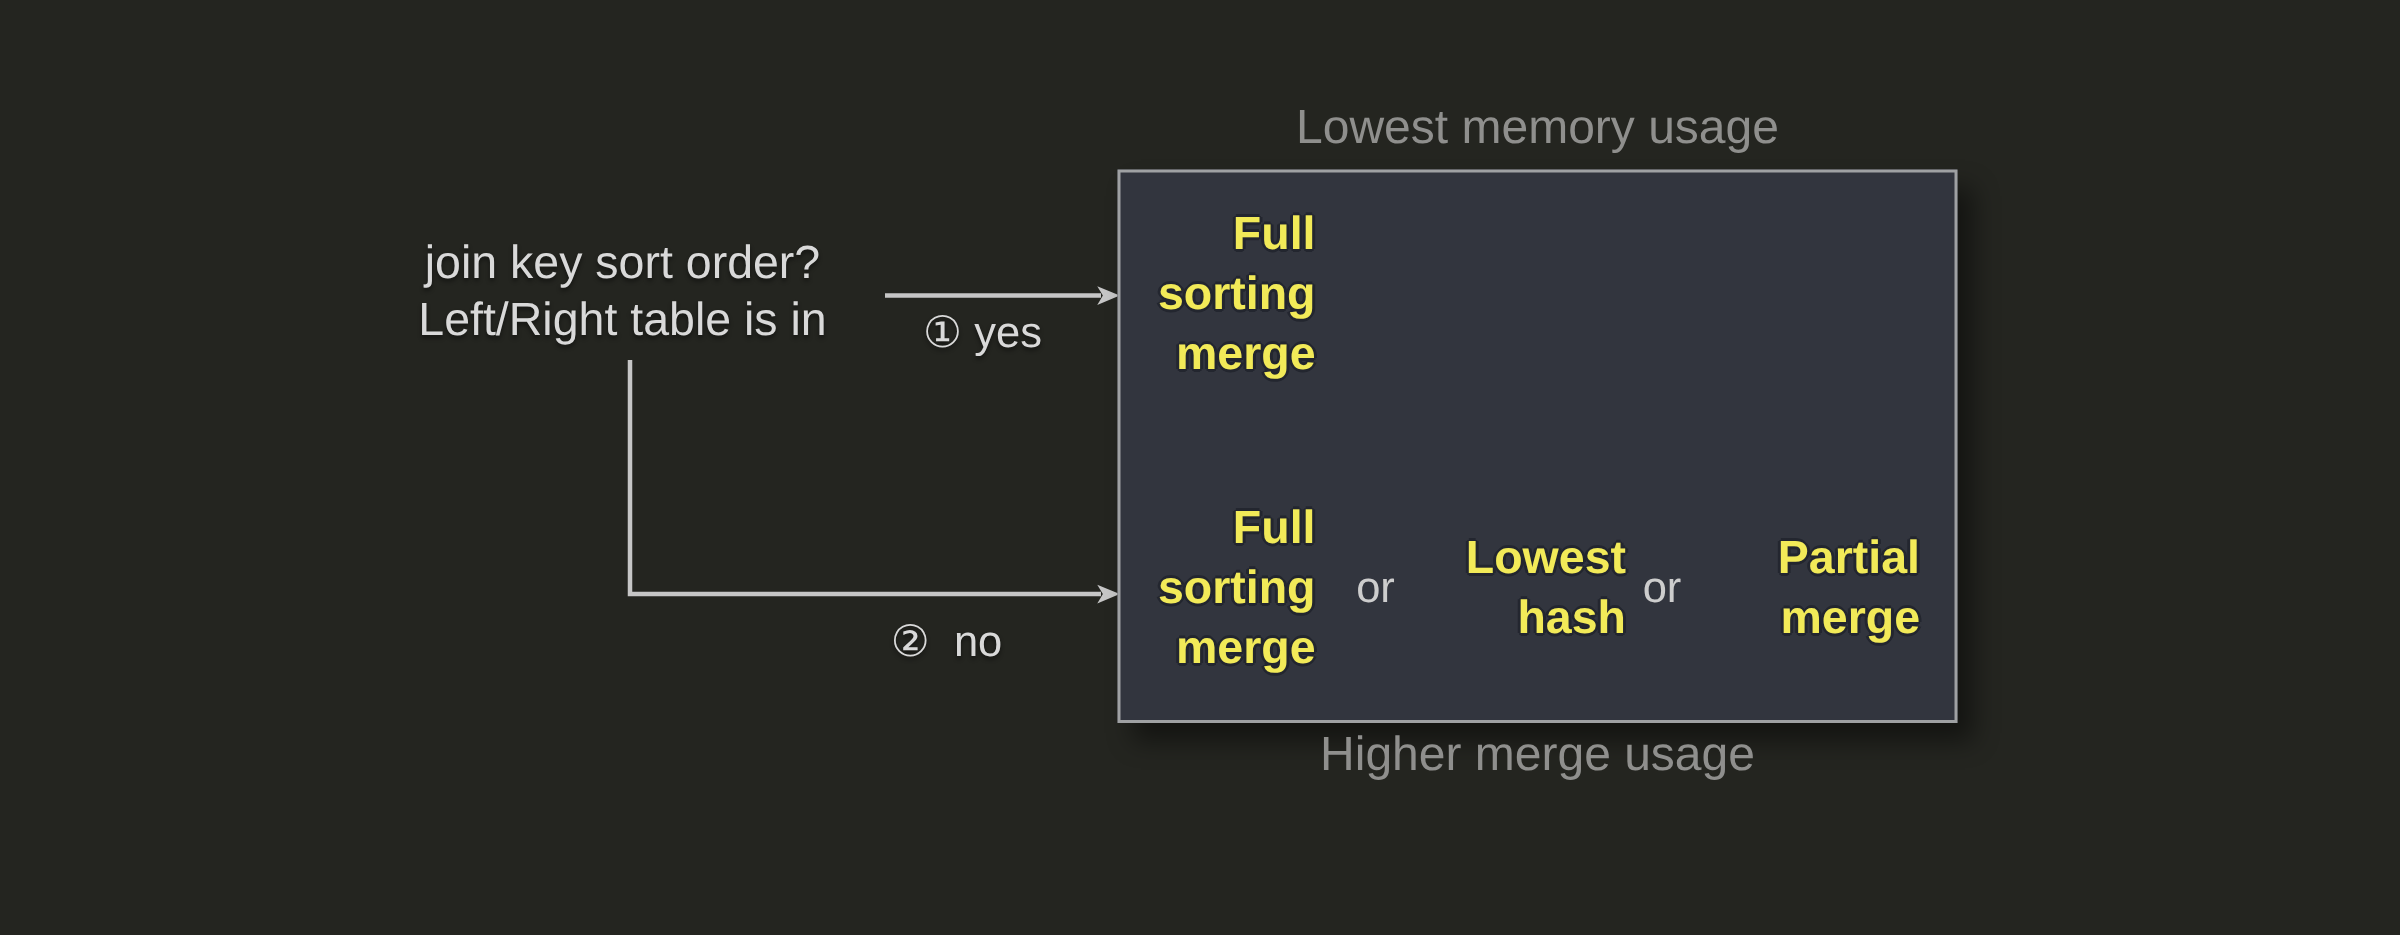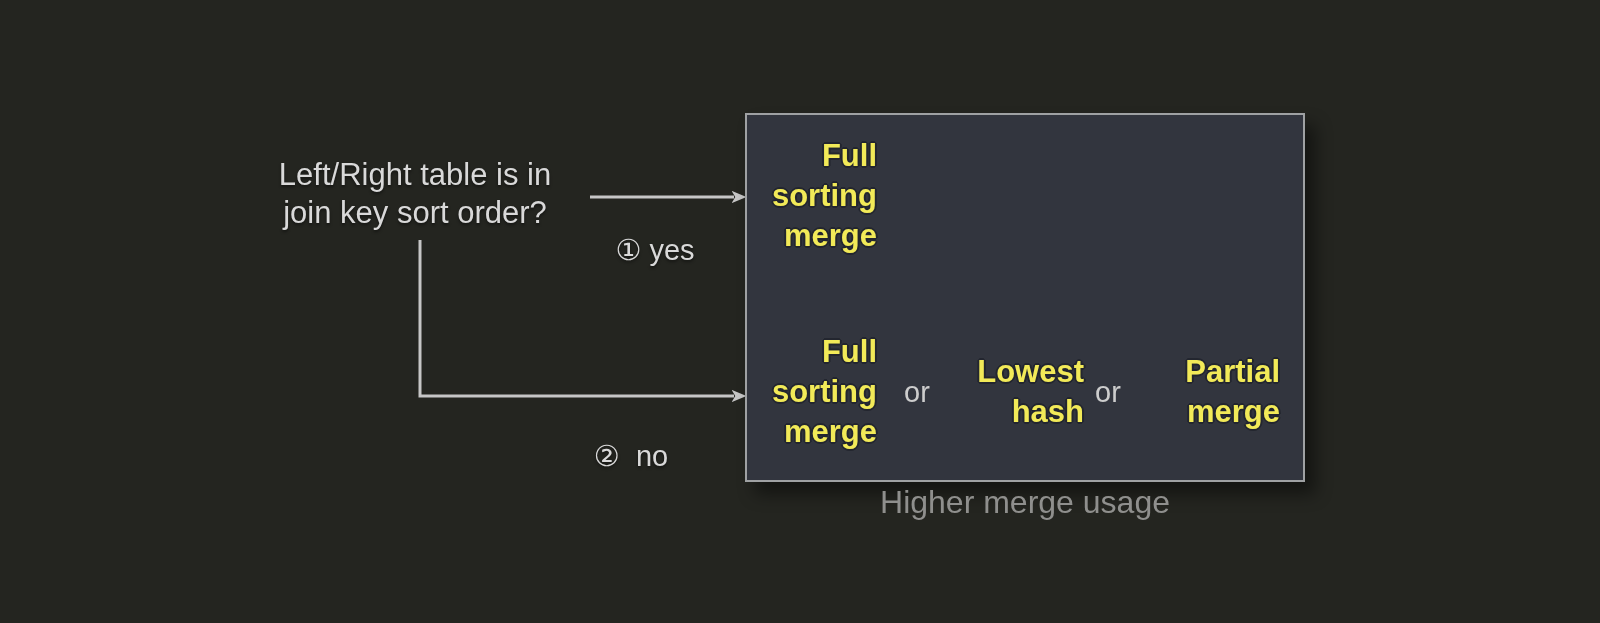--- a/index.html
+++ b/index.html
@@ -27,21 +27,20 @@
     position:absolute;left:230px;top:156px;width:370px;
     text-align:center;color:var(--light-text);
     font-size:31px;line-height:38px;font-weight:400;
     text-shadow:0 2px 3px rgba(0,0,0,.45);
   }
   .branch-label{
     position:absolute;width:130px;text-align:center;
     color:var(--light-text);font-size:29px;line-height:36px;
     white-space:pre;
     text-shadow:0 2px 3px rgba(0,0,0,.45);
-    margin-top:28px;
   }
   .branch-label.yes{left:590px;top:204px;}
   .branch-label.no{left:566px;top:410px;}
   .mem-label{
     position:absolute;left:745px;width:560px;text-align:center;
     color:var(--gray-label);font-size:32px;line-height:36px;
   }
   .mem-label.top{top:66px;}
   .mem-label.bottom{top:484px;}
   .box{
@@ -80,27 +79,28 @@
     <defs>
       <marker id="arrowhead" viewBox="0 0 12 10" refX="2" refY="5" markerWidth="15" markerHeight="13" markerUnits="userSpaceOnUse" orient="auto-start-reverse">
         <path d="M0,0 L12,5 L0,10 L3,5 Z" fill="#c6c6c6"></path>
       </marker>
     </defs>
     <path class="conn" d="M590,197 H734" marker-end="url(#arrowhead)"></path>
     <path class="conn" d="M420,240 V396 H734" marker-end="url(#arrowhead)"></path>
   </svg>
 
   <div class="question">
+    <div>join key sort order?</div>
     <div>Left/Right table is in</div>
-    <div>join key sort order?</div>
   </div>
 
   <div class="branch-label yes">① yes</div>
   <div class="branch-label no">②  no</div>
 
+  <div class="mem-label top">Lowest memory usage</div>
 
   <div class="box">
 
     <div class="opt sorted">
       <div>Full</div>
       <div>sorting</div>
       <div>merge</div>
     </div>
 
     <div class="opt u0">

